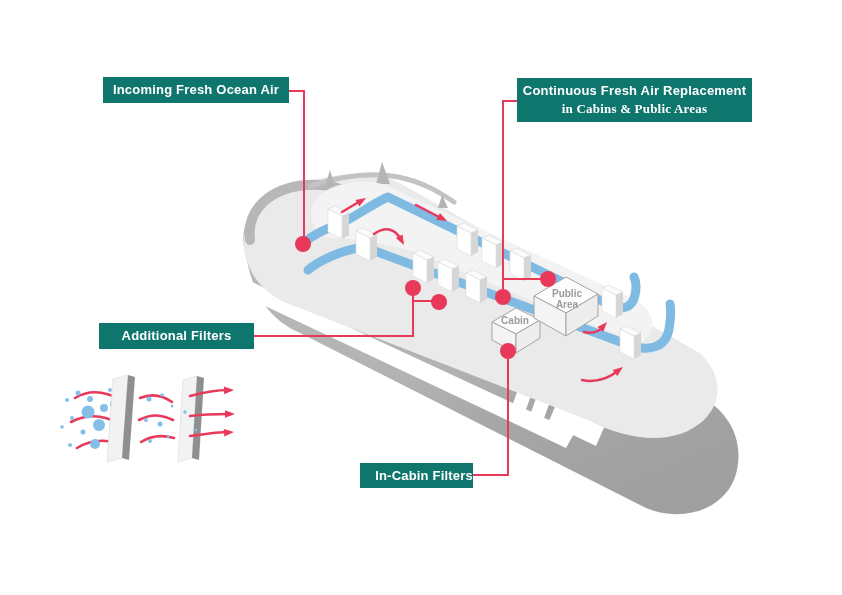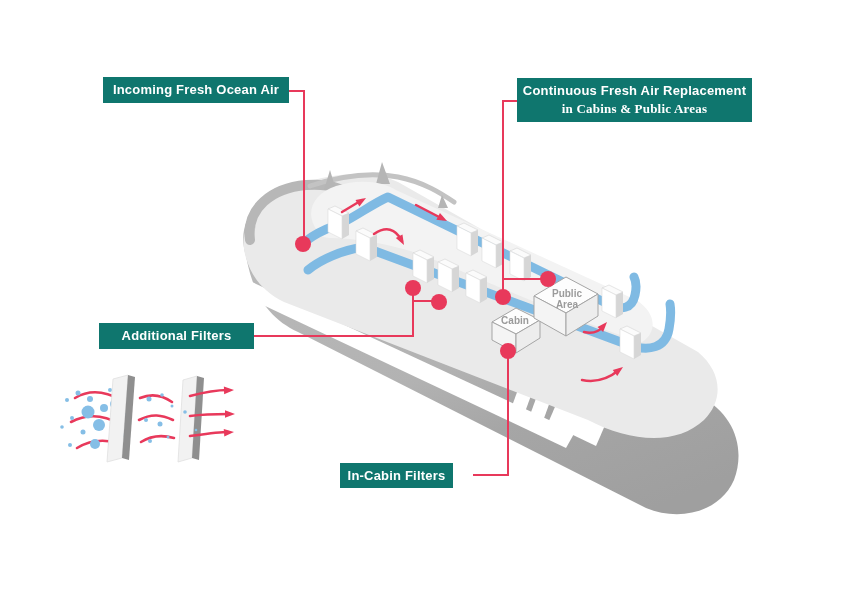--- a/index.html
+++ b/index.html
@@ -247,17 +247,17 @@
   <span class="inner">
     <span style="display:block;">Continuous Fresh Air Replacement</span>
     <span style="display:block;font-family:Liberation Serif, serif;">in Cabins &amp; Public Areas</span>
   </span>
 </div>
 
 <div class="callout" style="left:83px;top:323px;width:155px;height:26px;margin-left:16px;">
   <span class="inner">Additional Filters</span>
 </div>
 
-<div class="callout" style="left:340px;top:463px;width:113px;height:25px;">
+<div class="callout" style="left:360px;top:463px;width:113px;height:25px;text-align:right;">
   <span class="inner">In-Cabin Filters</span>
 </div>
 
 </div>
 
 </body></html>

